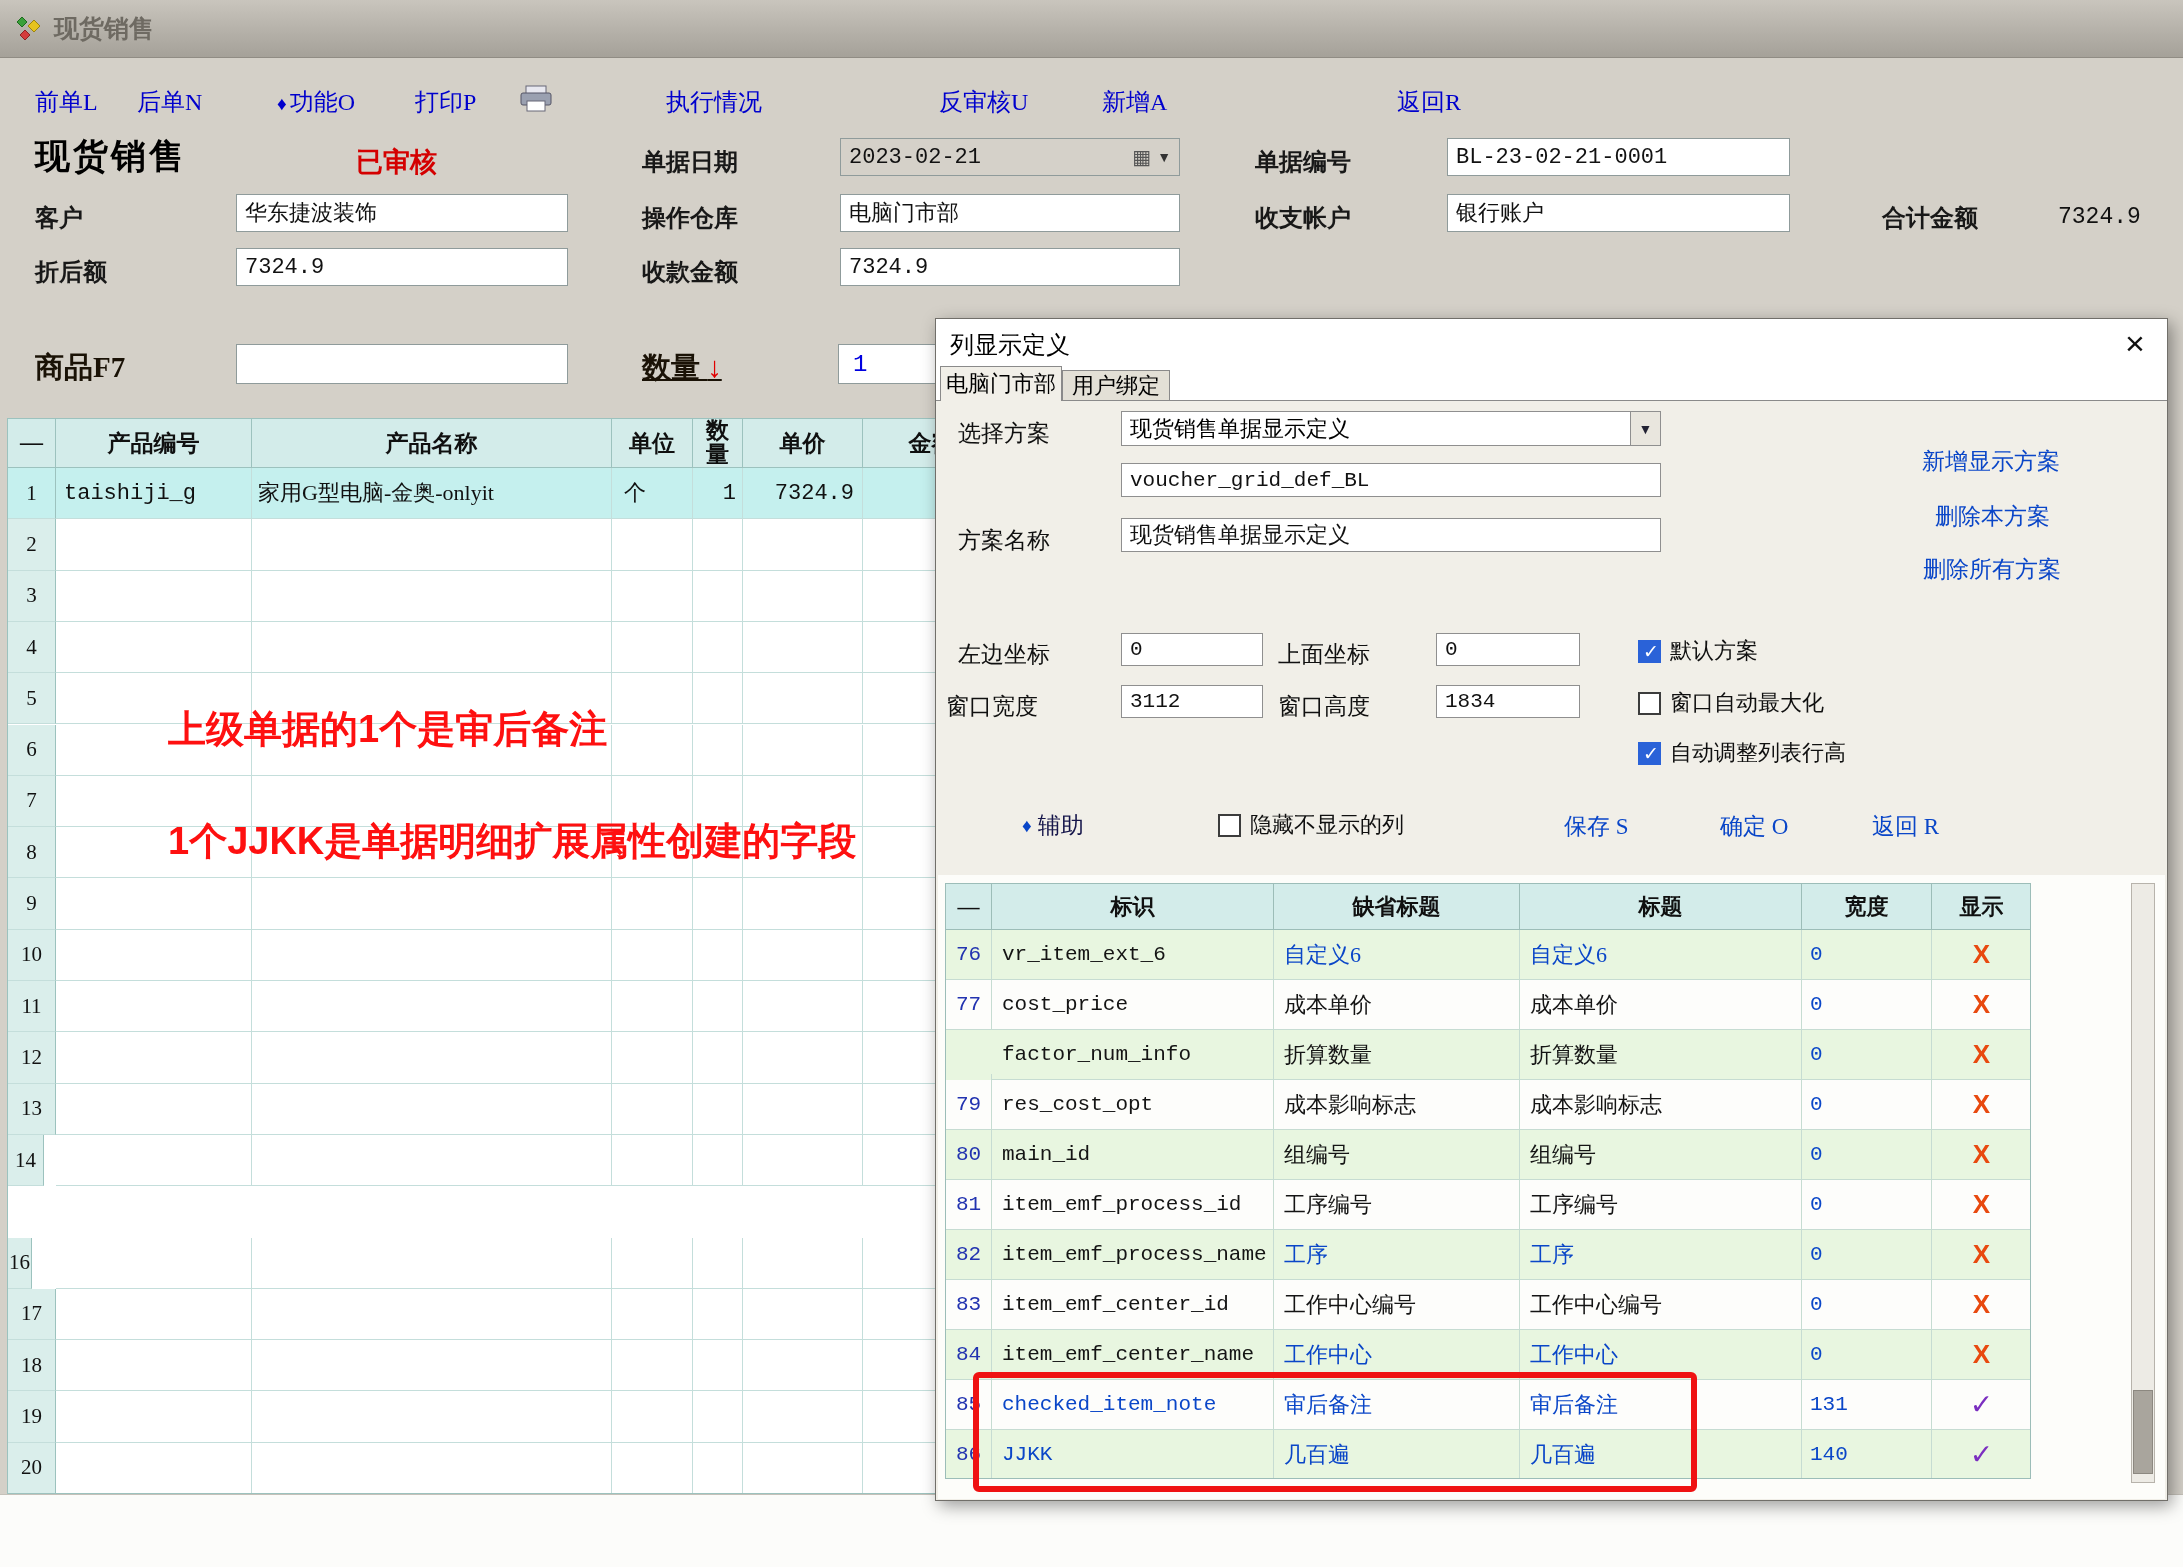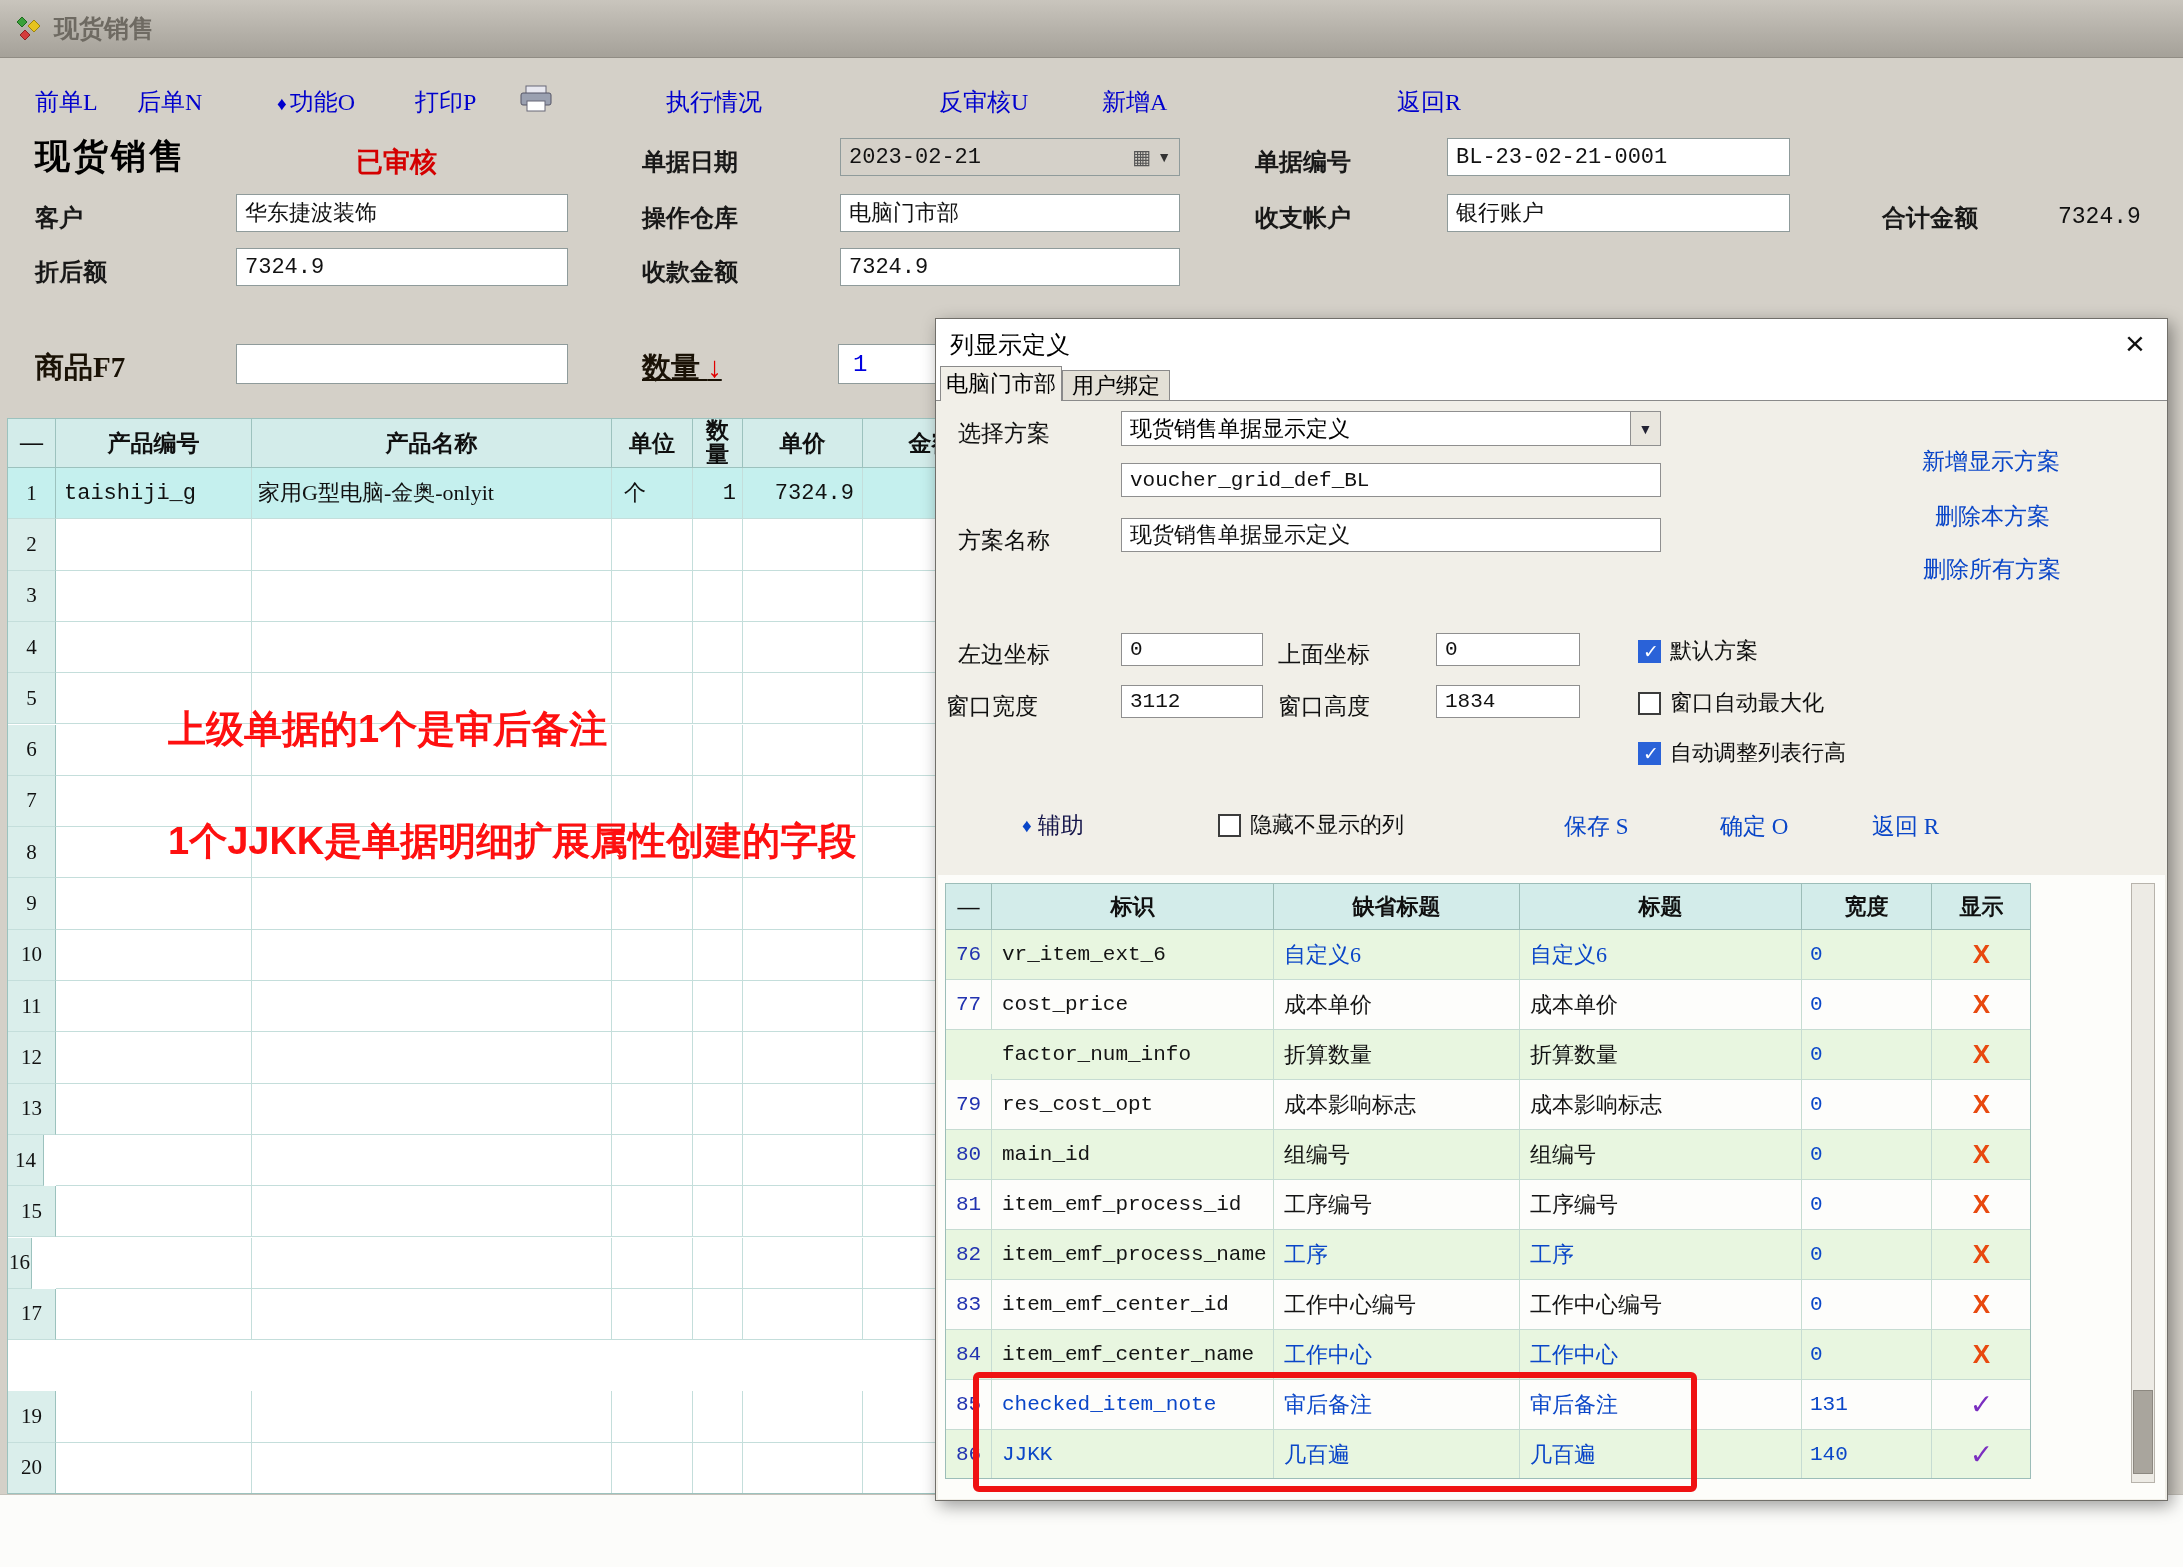--- a/index.html
+++ b/index.html
@@ -306,40 +306,40 @@
       </div>
       <div class="mgrow" style="top: 715.9px; height: 51.3px;">
         <div class="mgc mg-no" style="left: 0px; width: 36px;">14</div>
         <div class="mgc mg-code" style="left: 48px; width: 196px;"></div>
         <div class="mgc mg-name" style="left: 244px; width: 360px;"></div>
         <div class="mgc mg-unit" style="left: 604px; width: 81px;"></div>
         <div class="mgc mg-qty" style="left: 685px; width: 50px;"></div>
         <div class="mgc mg-price" style="left: 735px; width: 120px;"></div>
         <div class="mgc mg-amount" style="left: 855px; width: 138px;"></div>
       </div>
-      <div class="mgrow" style="top: 767.2px; height: 51.3px;">
-        <div class="mgc mg-no" style="left: 0px; width: 48px;">15</div>
-        <div class="mgc mg-code" style="left: 48px; width: 196px;"></div>
-        <div class="mgc mg-name" style="left: 244px; width: 360px;"></div>
-        <div class="mgc mg-unit" style="left: 604px; width: 81px;"></div>
-        <div class="mgc mg-qty" style="left: 685px; width: 50px;"></div>
-        <div class="mgc mg-price" style="left: 735px; width: 120px;"></div>
-        <div class="mgc mg-amount" style="left: 855px; width: 138px;"></div>
-      </div>
       <div class="mgrow" style="top: 818.5px; height: 51.3px;">
         <div class="mgc mg-no" style="left: 0px; width: 24px;">16</div>
         <div class="mgc mg-code" style="left: 48px; width: 196px;"></div>
         <div class="mgc mg-name" style="left: 244px; width: 360px;"></div>
         <div class="mgc mg-unit" style="left: 604px; width: 81px;"></div>
         <div class="mgc mg-qty" style="left: 685px; width: 50px;"></div>
         <div class="mgc mg-price" style="left: 735px; width: 120px;"></div>
         <div class="mgc mg-amount" style="left: 855px; width: 138px;"></div>
       </div>
       <div class="mgrow" style="top: 869.8px; height: 51.3px;">
         <div class="mgc mg-no" style="left: 0px; width: 48px;">17</div>
+        <div class="mgc mg-code" style="left: 48px; width: 196px;"></div>
+        <div class="mgc mg-name" style="left: 244px; width: 360px;"></div>
+        <div class="mgc mg-unit" style="left: 604px; width: 81px;"></div>
+        <div class="mgc mg-qty" style="left: 685px; width: 50px;"></div>
+        <div class="mgc mg-price" style="left: 735px; width: 120px;"></div>
+        <div class="mgc mg-amount" style="left: 855px; width: 138px;"></div>
+      </div>
+      <div class="mgrow" style="top: 921.1px; height: 51.3px;">
+        <div class="mgc mg-no" style="left: 0px; width: 48px;">18</div>
         <div class="mgc mg-code" style="left: 48px; width: 196px;"></div>
         <div class="mgc mg-name" style="left: 244px; width: 360px;"></div>
         <div class="mgc mg-unit" style="left: 604px; width: 81px;"></div>
         <div class="mgc mg-qty" style="left: 685px; width: 50px;"></div>
         <div class="mgc mg-price" style="left: 735px; width: 120px;"></div>
         <div class="mgc mg-amount" style="left: 855px; width: 138px;"></div>
       </div>
       <div class="mgrow" style="top: 972.4px; height: 51.3px;">
         <div class="mgc mg-no" style="left: 0px; width: 48px;">19</div>
         <div class="mgc mg-code" style="left: 48px; width: 196px;"></div>

